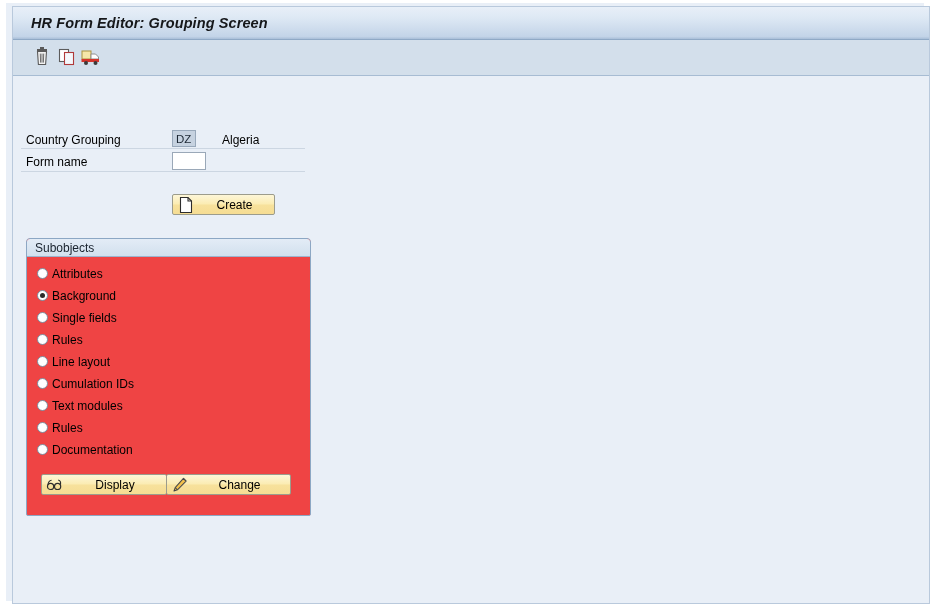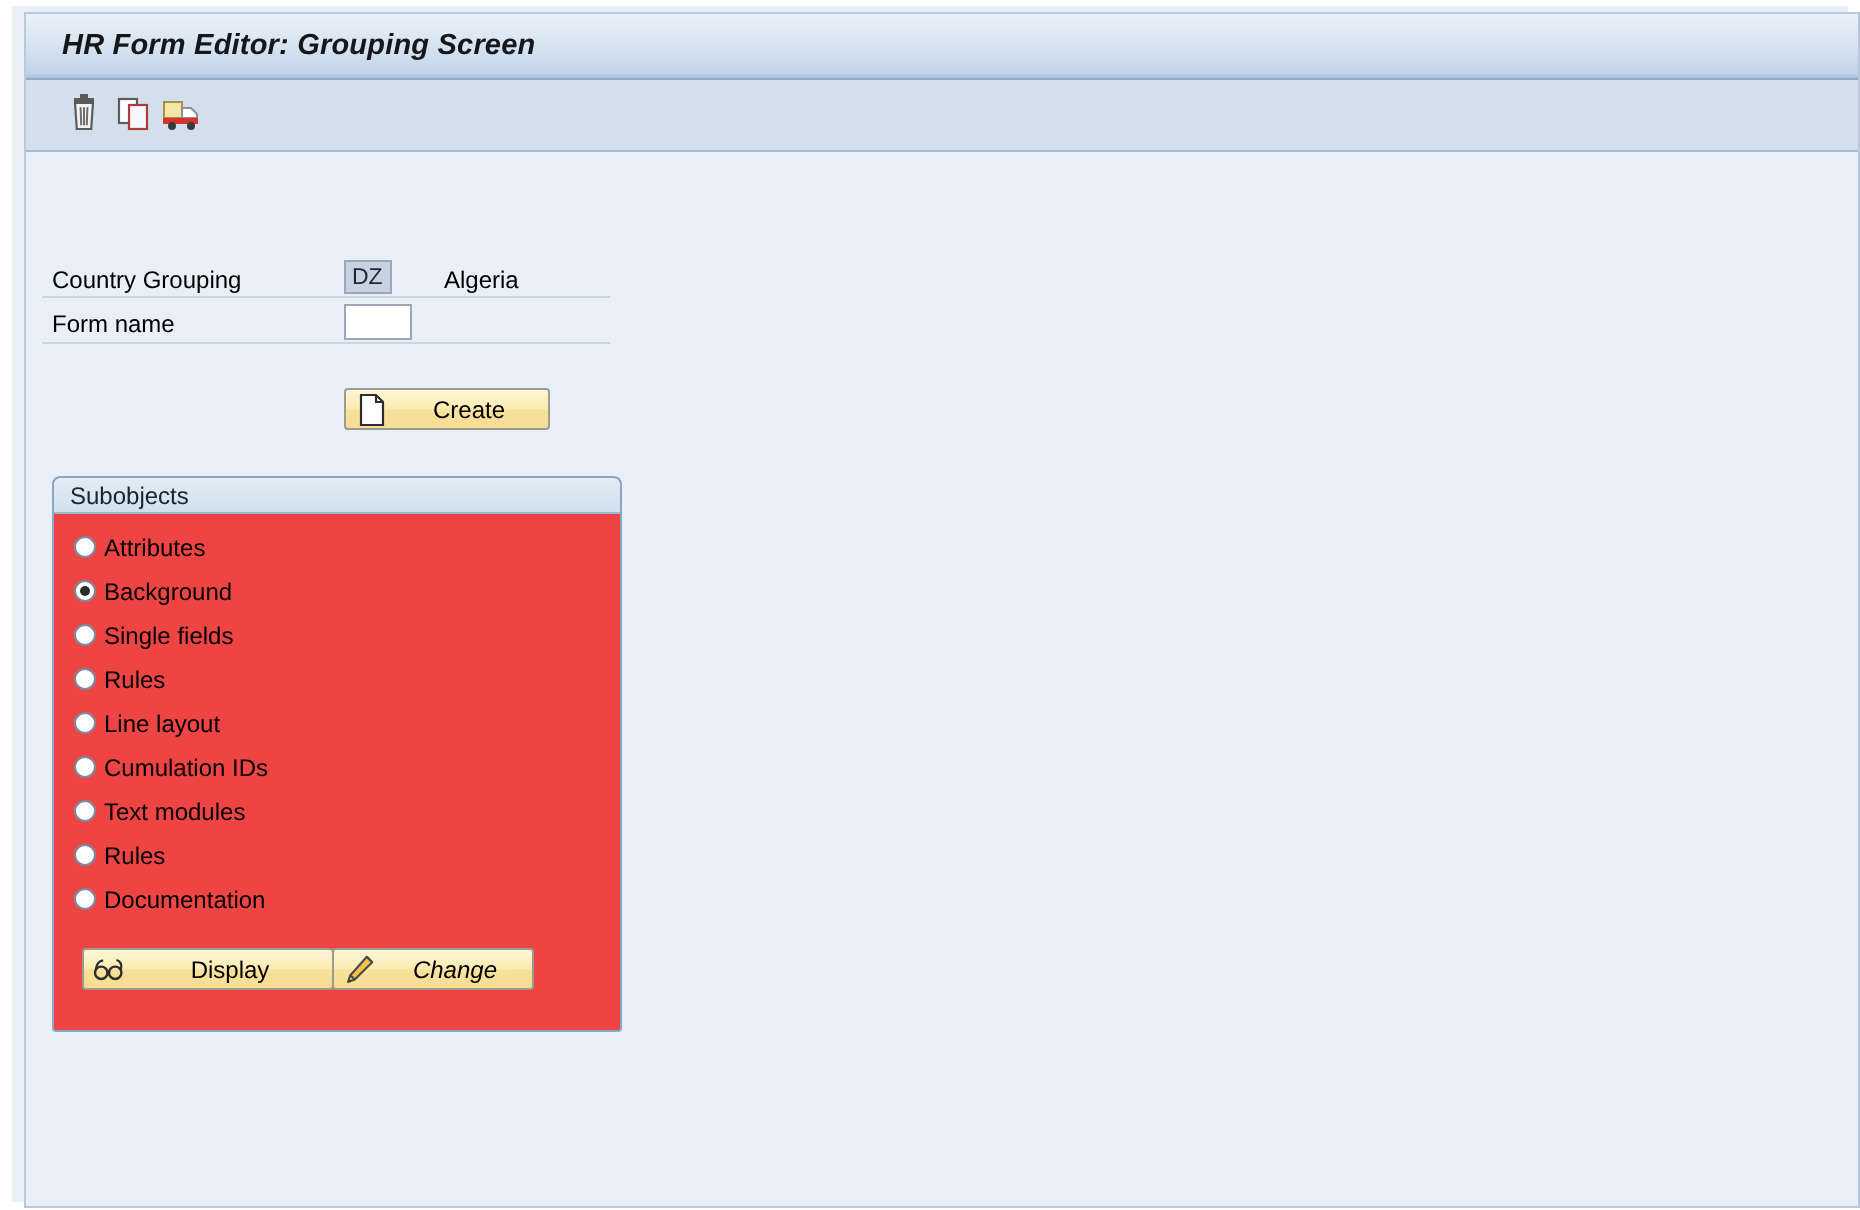--- a/index.html
+++ b/index.html
@@ -369,21 +369,21 @@
               <circle cx="4.6" cy="10.4" r="3.1" fill="none" stroke="#2d2d2d" stroke-width="1.2"></circle>
               <circle cx="11.6" cy="10.4" r="3.1" fill="none" stroke="#2d2d2d" stroke-width="1.2"></circle>
               <path d="M7.7 10.0 Q9.1 8.9 8.5 10.4" fill="none" stroke="#2d2d2d" stroke-width="1.1"></path>
               <path d="M2.0 8.6 Q2.4 4.6 5.6 4.2" fill="none" stroke="#2d2d2d" stroke-width="1.1"></path>
               <path d="M14.5 8.6 Q15.2 4.8 12.2 4.0" fill="none" stroke="#2d2d2d" stroke-width="1.1"></path>
             </svg>
           </span>
           <span class="btn-lbl">Display</span>
         </button>
 
-        <button class="sap-btn" style="left:139px; top:235px; width:101px; height:21px;font-style:italic;">
+        <button class="sap-btn" style="left:139px; top:235px; width:125px; height:21px;">
           <span class="btn-ico">
             <svg width="18" height="18" viewBox="0 0 18 18" aria-hidden="true">
               <path d="M12.4 2.4 L15.1 5.1 L6.4 13.8 L3.0 15.0 L4.2 11.6 Z" fill="#f3c14b" stroke="#4a4a4a" stroke-width="1.05" stroke-linejoin="round"></path>
               <path d="M12.4 2.4 L15.1 5.1" stroke="#4a4a4a" stroke-width="1.05"></path>
               <path d="M4.2 11.6 L6.4 13.8" stroke="#4a4a4a" stroke-width="1.05"></path>
               <path d="M3.0 15.0 L4.6 14.4 L3.6 13.4 Z" fill="#3a3a3a"></path>
             </svg>
           </span>
           <span class="btn-lbl">Change</span>
         </button>

